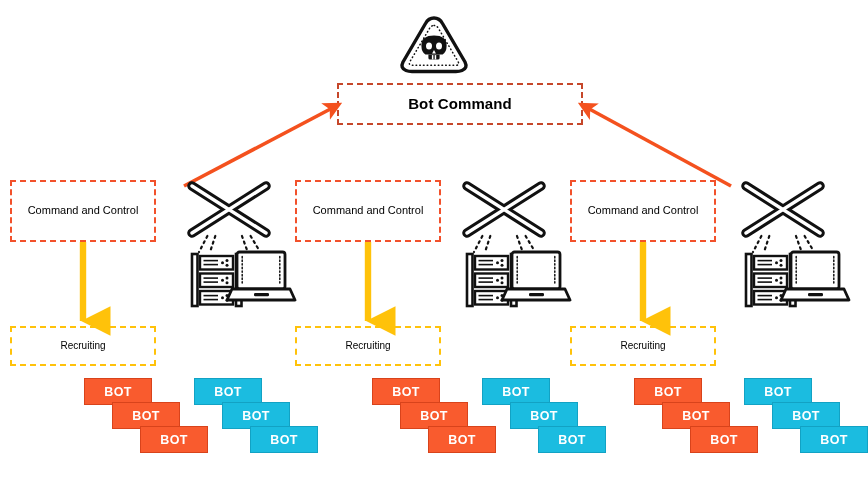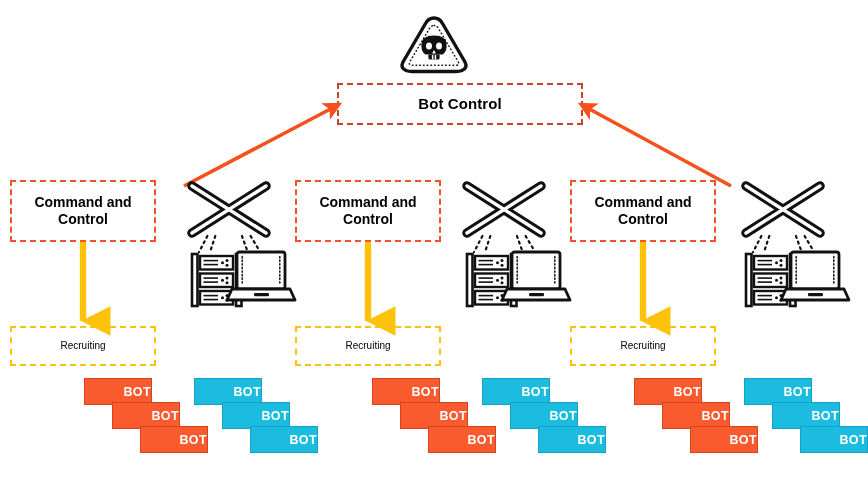--- a/index.html
+++ b/index.html
@@ -31,22 +31,22 @@
     color: #000000;
   }
   .dashbox.master {
     border: 2px dashed #C6472A;
     font-size: 15px;
     font-weight: bold;
     letter-spacing: .1px;
   }
   .dashbox.cc {
     border: 2px dashed #F2512B;
-    font-size: 14px;
-    font-weight: bold;
+    font-size: 11px;
+    font-weight: normal;
   }
   .dashbox.recruit {
     border: 2px dashed #FFC20A;
     font-size: 10px;
     font-weight: normal;
   }
 
   
   .layer {
     position: absolute;
@@ -57,21 +57,21 @@
     pointer-events: none;
   }
   .layer > * { pointer-events: auto; }
 
   
   .botchip {
     position: absolute;
     box-sizing: border-box;
     display: flex;
     align-items: center;
-    justify-content: flex-end;
+    justify-content: center;
     color: #ffffff;
     font-size: 12.5px;
     font-weight: bold;
     letter-spacing: .4px;
   }
   .botchip.red  { background: #F95B2E; border: 1px solid #D8431B; }
   .botchip.cyan { background: #1BBCE0; border: 1px solid #12A2C4; }
 </style>
 </head>
 <body>
@@ -92,21 +92,21 @@
 
       <path d="M 0,2.1 L -1.9,5.6 L 1.9,5.6 Z" fill="#ffffff"></path>
 
       <path d="M -5.6,6.6 L 5.6,6.6 L 5.6,10.0 Q 5.6,11.6 3.9,11.6 L -3.9,11.6 Q -5.6,11.6 -5.6,10.0 Z" fill="#111111"></path>
       <rect x="-2.1" y="7.1" width="1.5" height="4.3" fill="#ffffff"></rect>
       <rect x="0.7" y="7.1" width="1.5" height="4.3" fill="#ffffff"></rect>
     </g>
   </svg>
 
   <div class="dashbox master" style="left:337px; top:83px; width:246px; height:42px;">
-    <span>Bot Control</span>
+    <span>Bot Command</span>
   </div>
 
   <svg class="layer" viewBox="0 0 868 488">
     <defs>
       <marker id="redArrow" markerWidth="5.2" markerHeight="5.2" refX="3.9" refY="2.6" orient="auto">
         <path d="M 0,0 L 5.2,2.6 L 0,5.2 L 1.3,2.6 Z" fill="#F4511E"></path>
       </marker>
     </defs>
     <line x1="184" y1="186" x2="338" y2="105" stroke="#F4511E" stroke-width="3.6" marker-end="url(#redArrow)"></line>
     <line x1="731" y1="186" x2="582" y2="105" stroke="#F4511E" stroke-width="3.6" marker-end="url(#redArrow)"></line>

